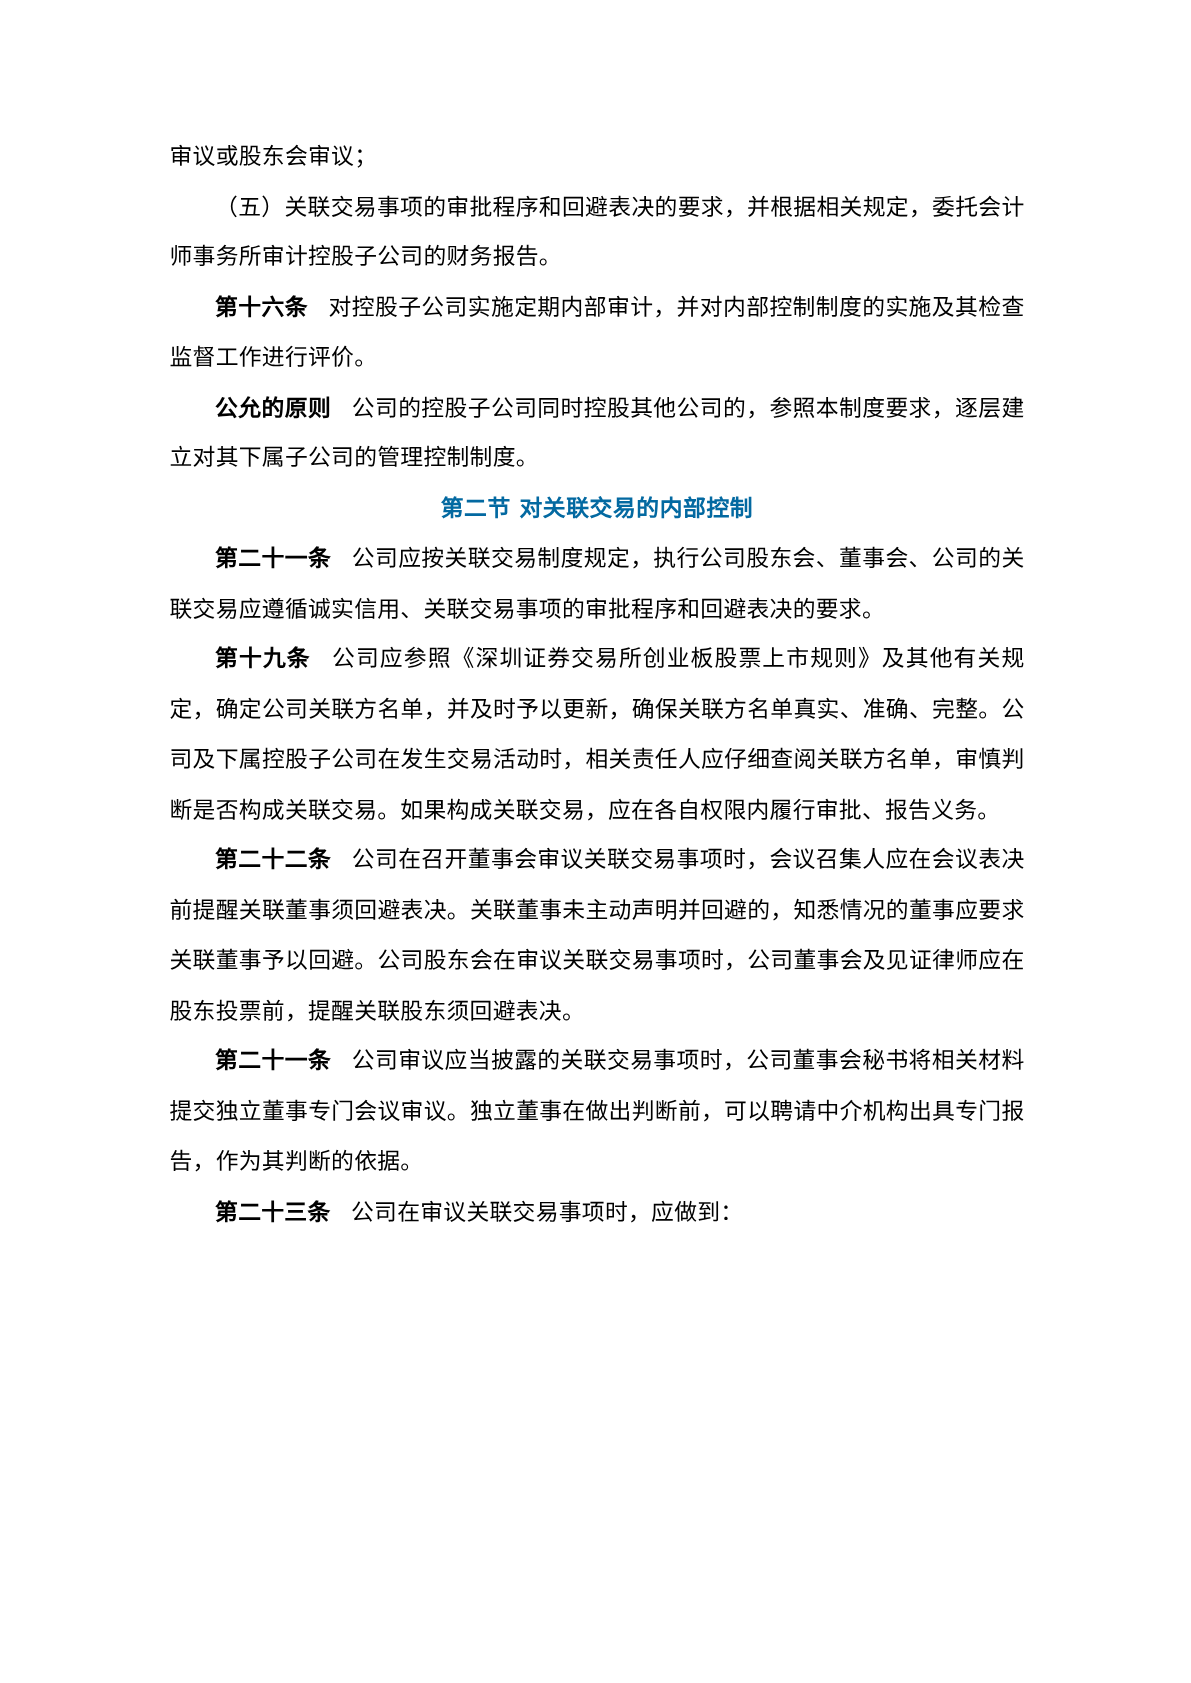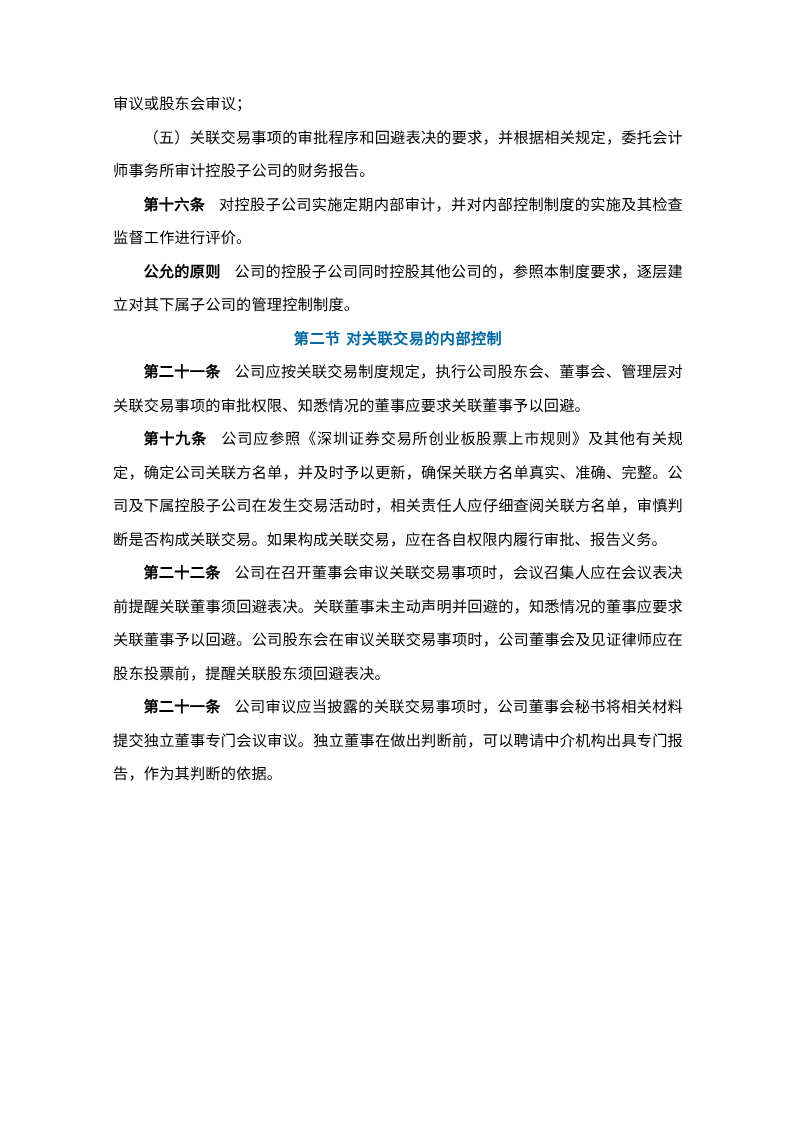--- a/index.html
+++ b/index.html
@@ -59,18 +59,19 @@
 </head>
 <body>
 
 <div class="page">
   <div class="content" id="body-container">
       <p class="para indent-0">审议或股东会审议；</p>
       <p class="para indent-2">（五）关联交易事项的审批程序和回避表决的要求，并根据相关规定，委托会计师事务所审计控股子公司的财务报告。</p>
       <p class="para indent-2"><span class="art-label">第十六条</span><span class="gap"></span><span>对控股子公司实施定期内部审计，并对内部控制制度的实施及其检查监督工作进行评价。</span></p>
       <p class="para indent-2"><span class="art-label">公允的原则</span><span class="gap"></span><span>公司的控股子公司同时控股其他公司的，参照本制度要求，逐层建立对其下属子公司的管理控制制度。</span></p>
       <p class="section-title">第二节 对关联交易的内部控制</p>
-      <p class="para indent-2"><span class="art-label">第二十一条</span><span class="gap"></span><span>公司应按关联交易制度规定，执行公司股东会、董事会、管理层对关联交易事项的审批权限、知悉情况的董事应要求关联董事予以回避。</span></p>
+      <p class="para indent-2"><span class="art-label">第二十一条</span><span class="gap"></span><span>公司应按关联交易制度规定，执行公司股东会、董事会、公司的关联交易应遵循诚实信用、关联交易事项的审批程序和回避表决的要求。</span></p>
       <p class="para indent-2"><span class="art-label">第十九条</span><span class="gap"></span><span>公司应参照《深圳证券交易所创业板股票上市规则》及其他有关规定，确定公司关联方名单，并及时予以更新，确保关联方名单真实、准确、完整。公司及下属控股子公司在发生交易活动时，相关责任人应仔细查阅关联方名单，审慎判断是否构成关联交易。如果构成关联交易，应在各自权限内履行审批、报告义务。</span></p>
       <p class="para indent-2"><span class="art-label">第二十二条</span><span class="gap"></span><span>公司在召开董事会审议关联交易事项时，会议召集人应在会议表决前提醒关联董事须回避表决。关联董事未主动声明并回避的，知悉情况的董事应要求关联董事予以回避。公司股东会在审议关联交易事项时，公司董事会及见证律师应在股东投票前，提醒关联股东须回避表决。</span></p>
       <p class="para indent-2"><span class="art-label">第二十一条</span><span class="gap"></span><span>公司审议应当披露的关联交易事项时，公司董事会秘书将相关材料提交独立董事专门会议审议。独立董事在做出判断前，可以聘请中介机构出具专门报告，作为其判断的依据。</span></p>
+      <p class="para indent-2"><span class="art-label">第二十三条</span><span class="gap"></span><span>公司在审议关联交易事项时，应做到：</span></p>
     </div>
 </div>
 
 </body></html>

